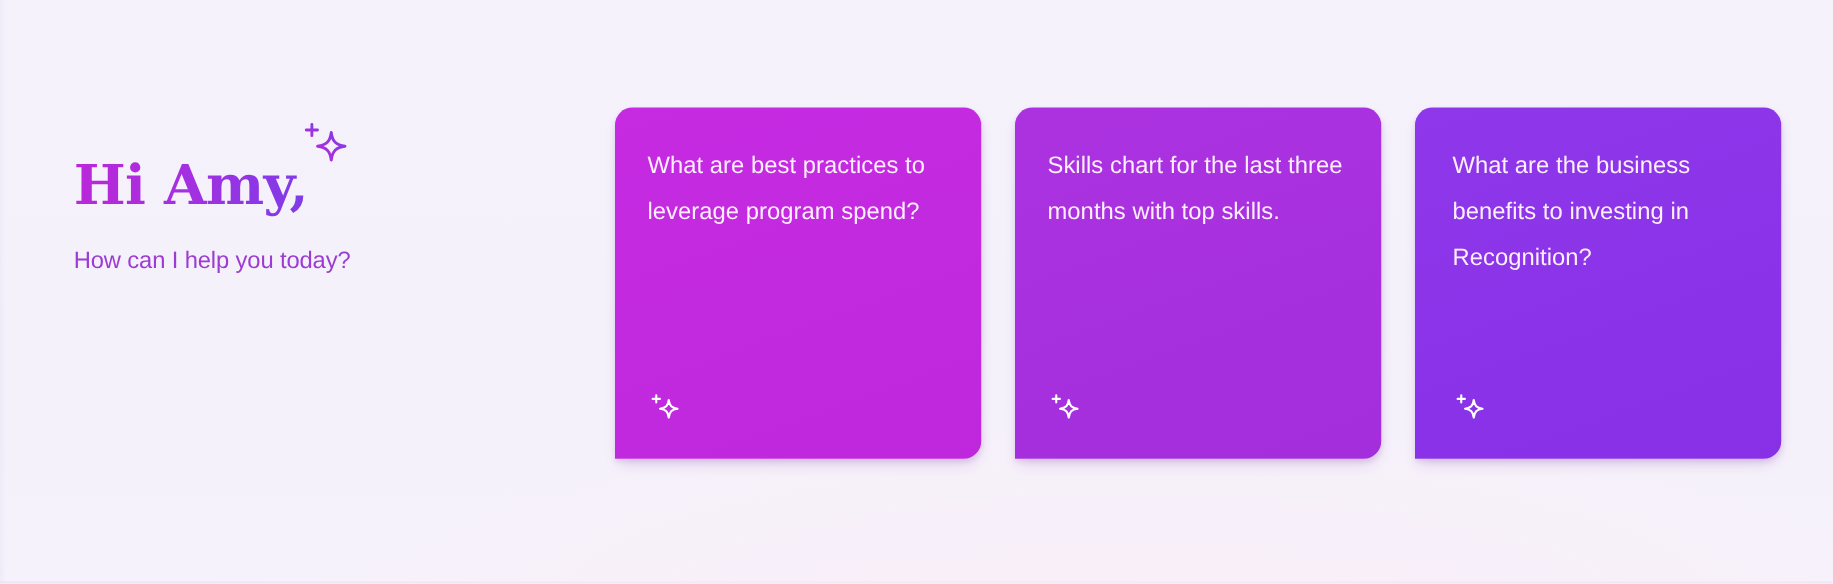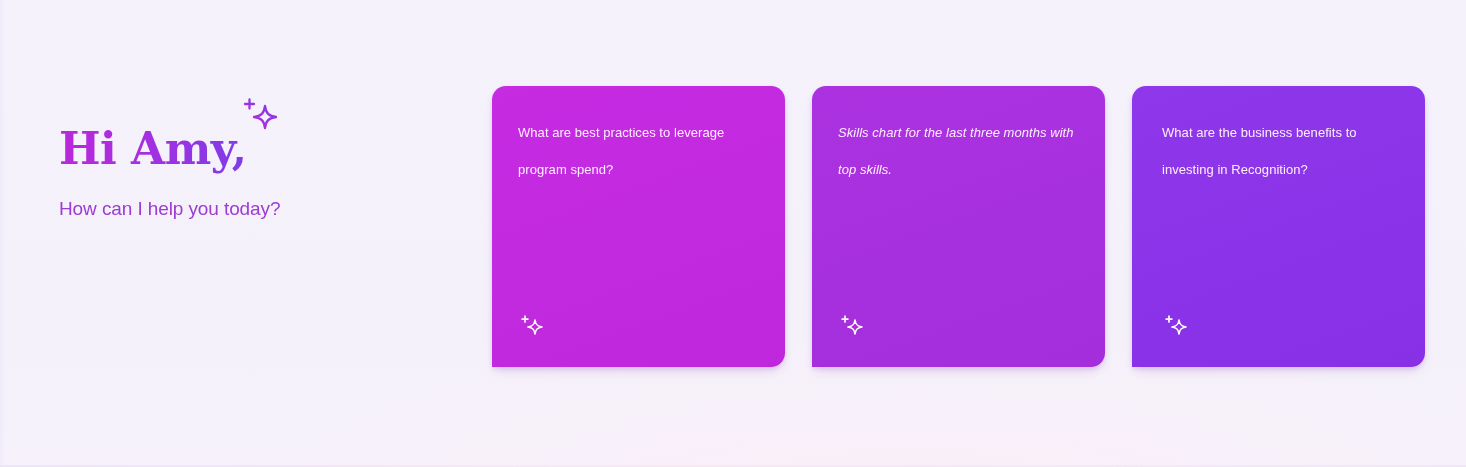--- a/index.html
+++ b/index.html
@@ -120,30 +120,29 @@
     cursor: pointer;
     box-shadow: 0 6px 12px -4px rgba(120, 40, 170, 0.22),
                 0 2px 4px rgba(120, 40, 170, 0.12);
   }
 
   .card-1 {
     background: linear-gradient(160deg, #c62ae2 0%, #c22adf 55%, #bf27dc 100%);
   }
   .card-2 {
     background: linear-gradient(160deg, #ac32e0 0%, #a730de 55%, #a42ddc 100%);
-    font-style: italic;
   }
   .card-3 {
     background: linear-gradient(160deg, #8f37ea 0%, #8a33e8 55%, #8730e6 100%);
     padding-left: 30px;
   }
 
   .card-text {
     font-family: "Liberation Sans", sans-serif;
-    font-size: 13px;
+    font-size: 19px;
     line-height: 37px;
     font-weight: 400;
     color: #fdeffd;
     letter-spacing: 0.05px;
   }
 
   .card-sparkle {
     width: 28px;
     height: 28px;
     margin-left: 0px;

